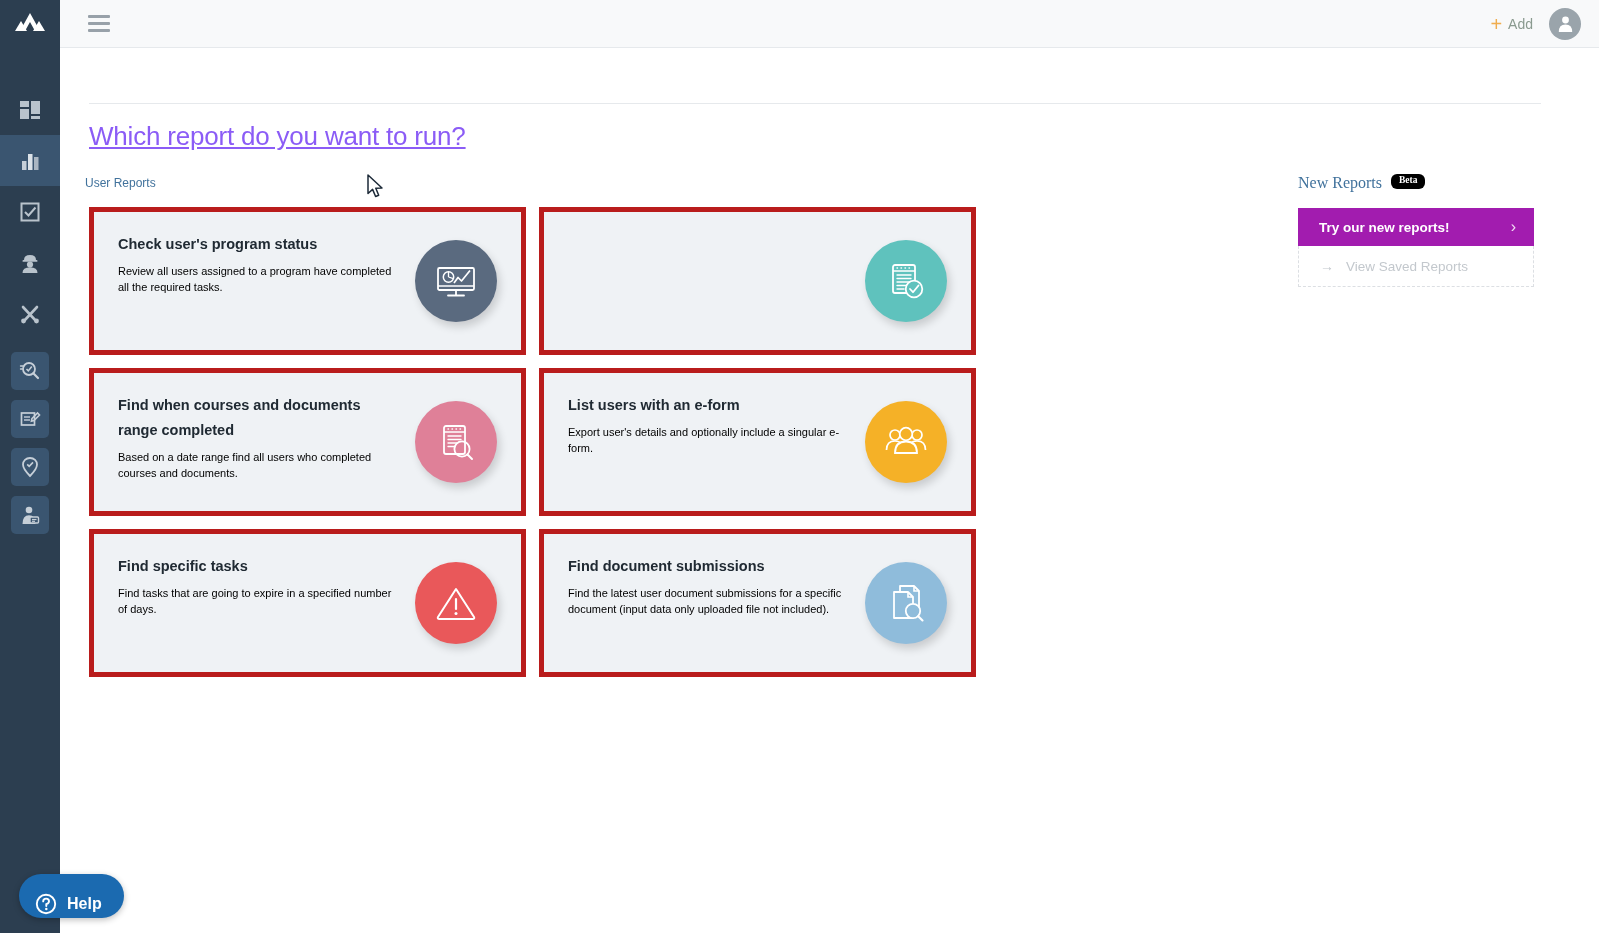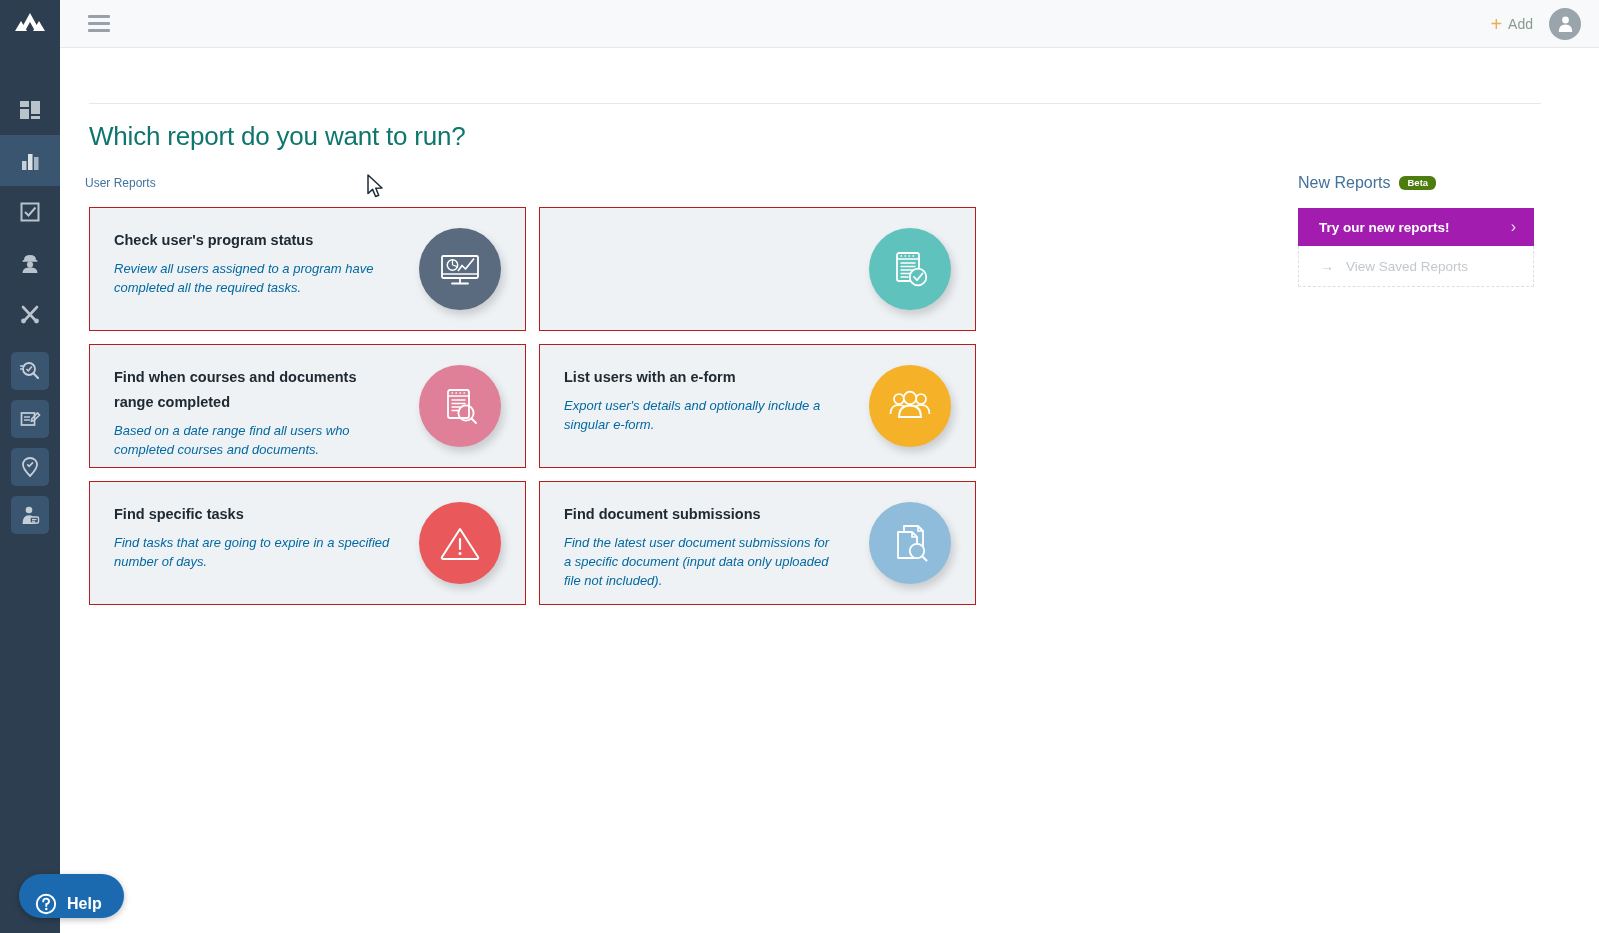--- a/index.html
+++ b/index.html
@@ -76,71 +76,72 @@
     position: absolute; left: 60px; top: 48px;
     width: 1539px; height: 885px;
     background: #ffffff;
   }
   .top-rule {
     position: absolute; left: 29px; top: 55px; width: 1452px;
     border-top: 1px solid #e6e9ec;
   }
   .page-title {
     position: absolute; left: 29px; top: 73px;
-    font-size: 26px; color: #0f766e; font-weight: 400;
+    font-size: 26px; color: #8b5cf6; font-weight: 400;
     letter-spacing: -0.2px;
+    text-decoration: underline;
   }
   .section-label {
     position: absolute; left: 25px; top: 128px;
     font-size: 12px; color: #41729c; font-weight: 400;
   }
 
   
   .card-grid {
     position: absolute; left: 29px; top: 159px;
     width: 918px;
     display: grid;
     grid-template-columns: 437px 437px;
     column-gap: 13px;
     row-gap: 13px;
   }
   .card {
     position: relative;
-    height: 124px;
+    height: 148px;
     background: #eff2f5;
-    border: 1px solid #b91c1c;
+    border: 5px solid #b91c1c;
     cursor: pointer;
     overflow: visible;
   }
   .card-text { padding: 20px 0 0 24px; width: 300px; }
   .card-title {
     font-size: 14.5px; font-weight: bold; color: #202a33;
     line-height: 1.72;
   }
   .card-desc {
     margin-top: 7px;
-    font-size: 13px; color: #0369a1; line-height: 1.45; font-style: italic;
+    font-size: 11px; color: #000000; line-height: 1.45;
   }
   .card-icon {
     position: absolute; right: 24px; top: 50%;
     transform: translateY(-50%);
     width: 82px; height: 82px; border-radius: 50%;
     display: flex; align-items: center; justify-content: center;
     box-shadow: 3px 5px 9px rgba(0,0,0,0.16);
   }
   .card-icon svg { display: block; }
 
   
   .right-panel {
     position: absolute; left: 1238px; top: 126px; width: 236px;
   }
-  .rp-head { display: flex; align-items: center; gap: 9px; }
+  .rp-head { display: flex; align-items: flex-start; gap: 9px; font-family: Liberation Serif, serif; }
   .rp-title { font-size: 16px; color: #41729c; }
   .rp-beta {
-    background: #4d7c0f; color: #ffffff;
+    background: #000000; color: #ffffff;
     font-size: 9.5px; font-weight: bold;
     border-radius: 6px; padding: 2px 8px 3px; line-height: 1;
   }
   .rp-cta {
     margin-top: 16px;
     height: 38px; background: #a21caf;
     display: flex; align-items: center; justify-content: space-between;
     padding: 0 18px 0 21px;
     color: #ffffff; font-size: 13.5px; font-weight: bold;
     cursor: pointer;

